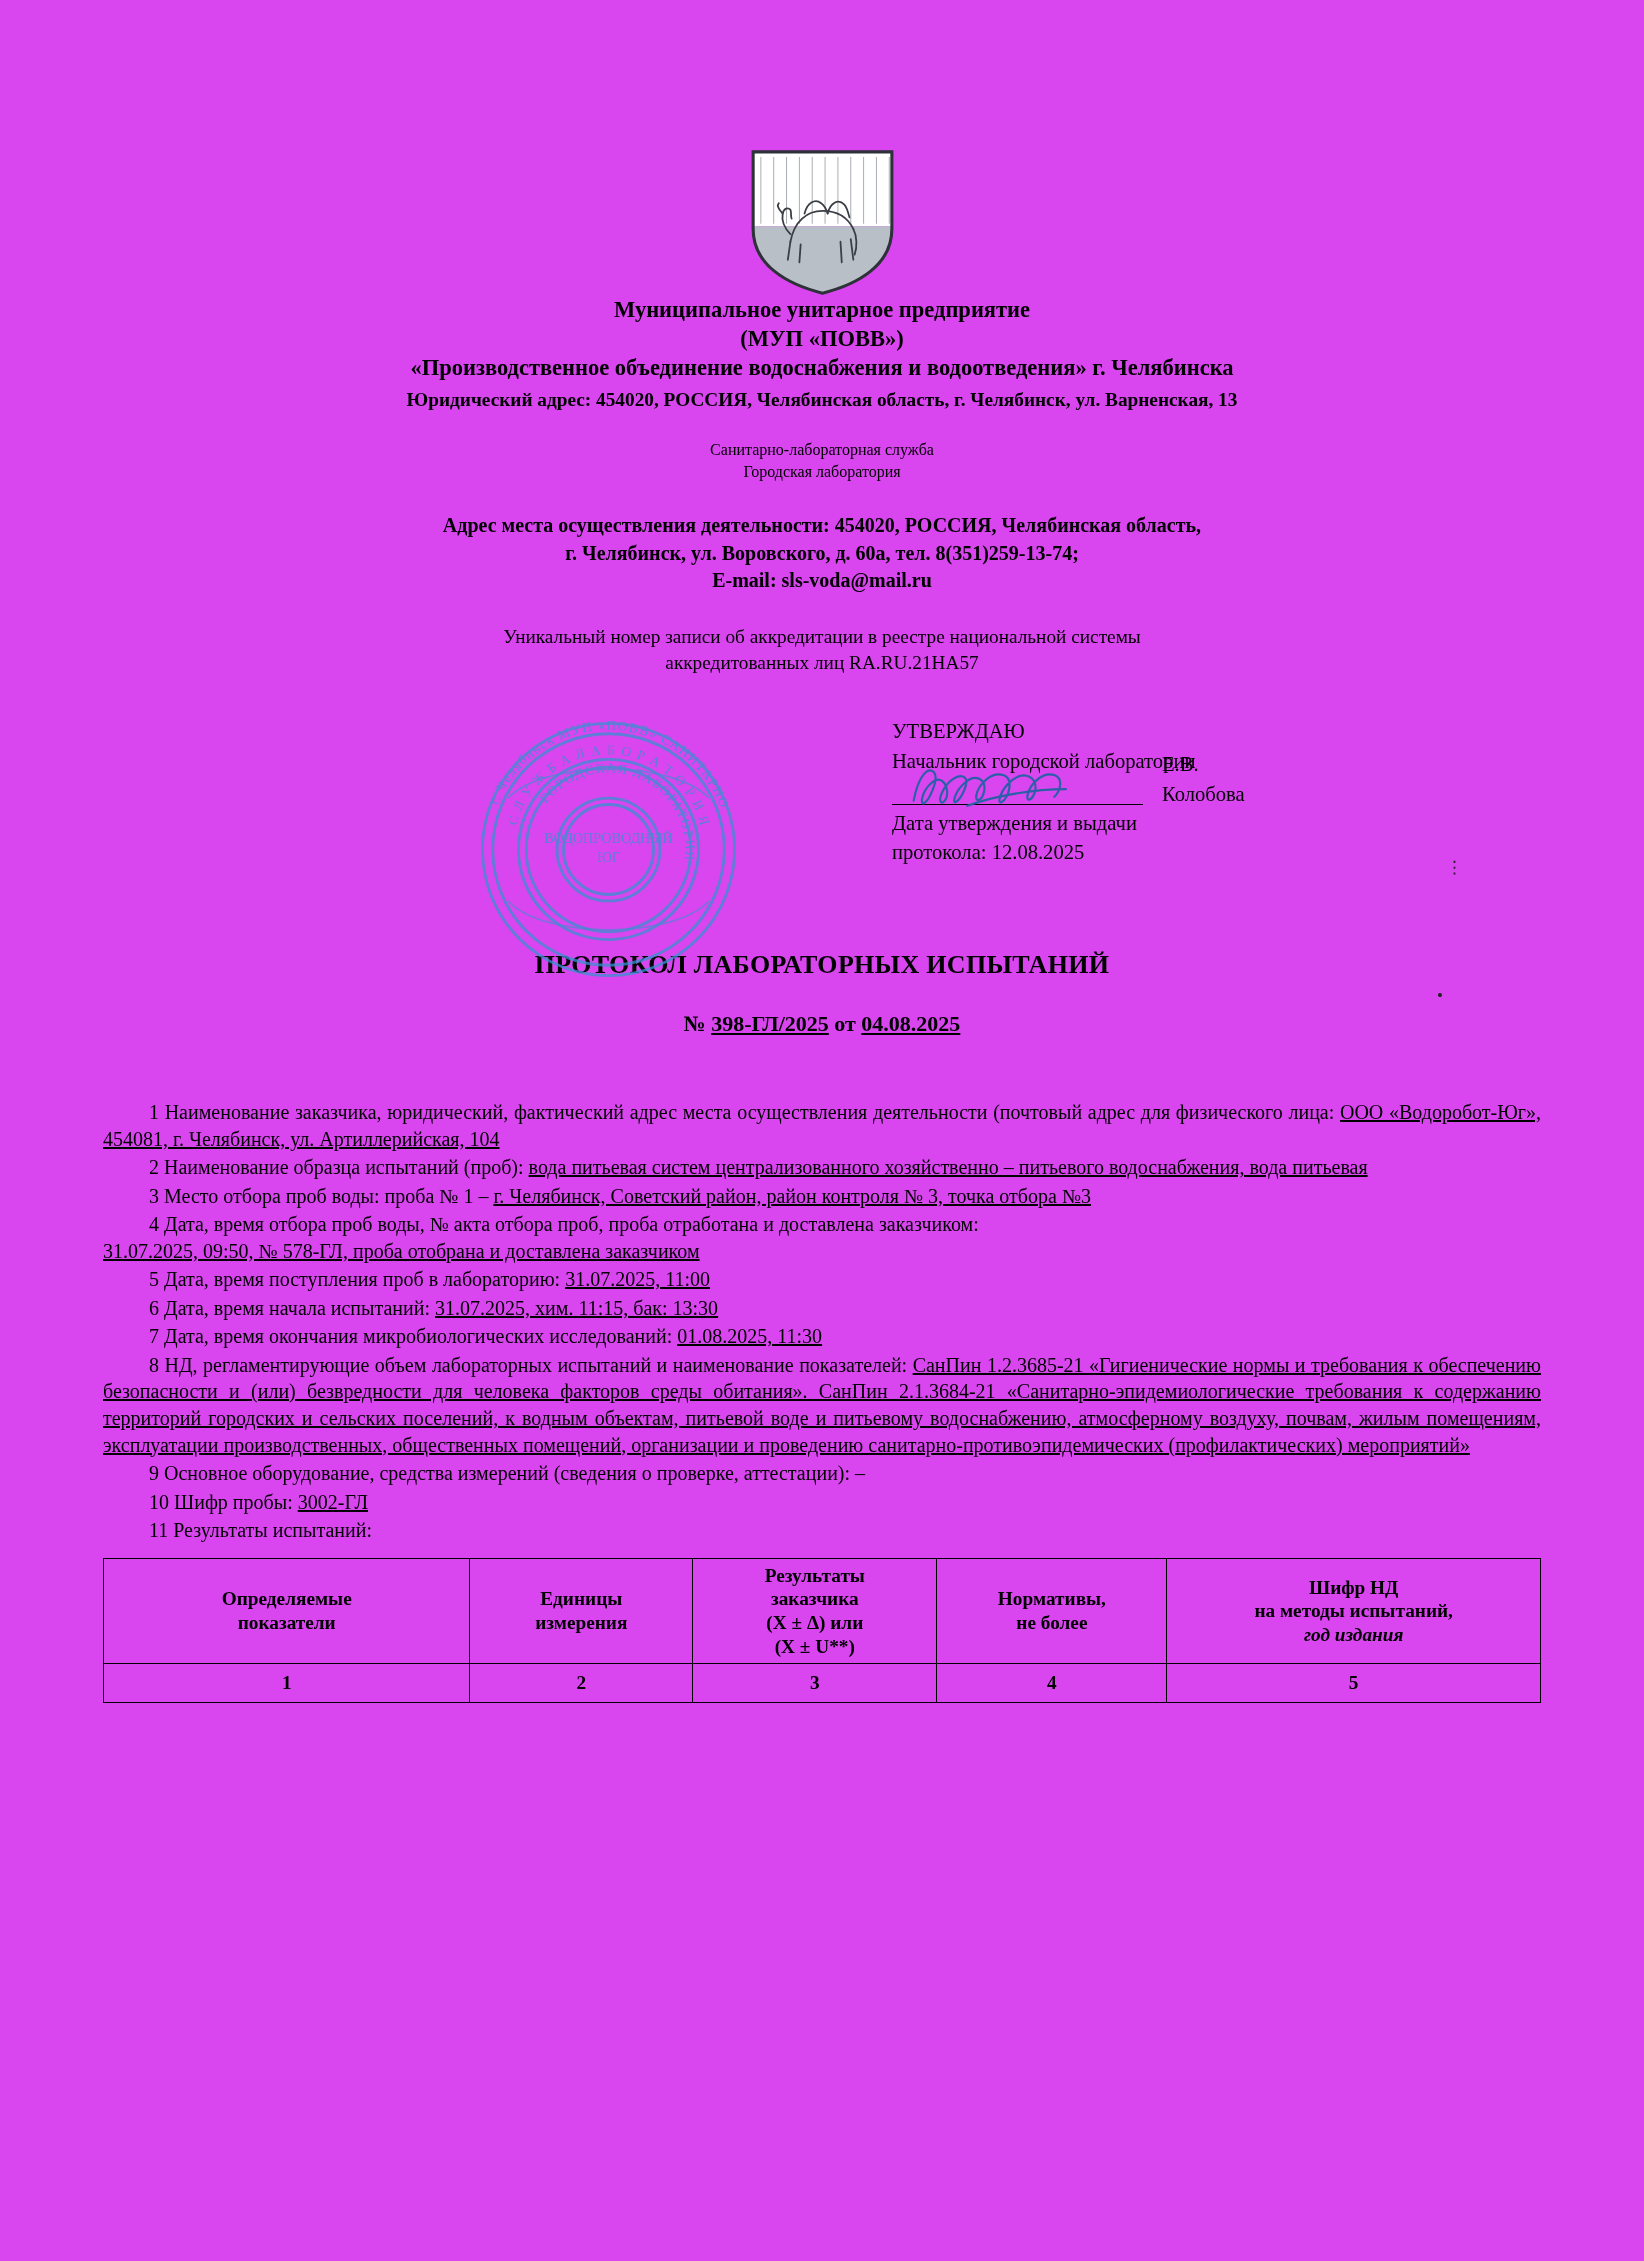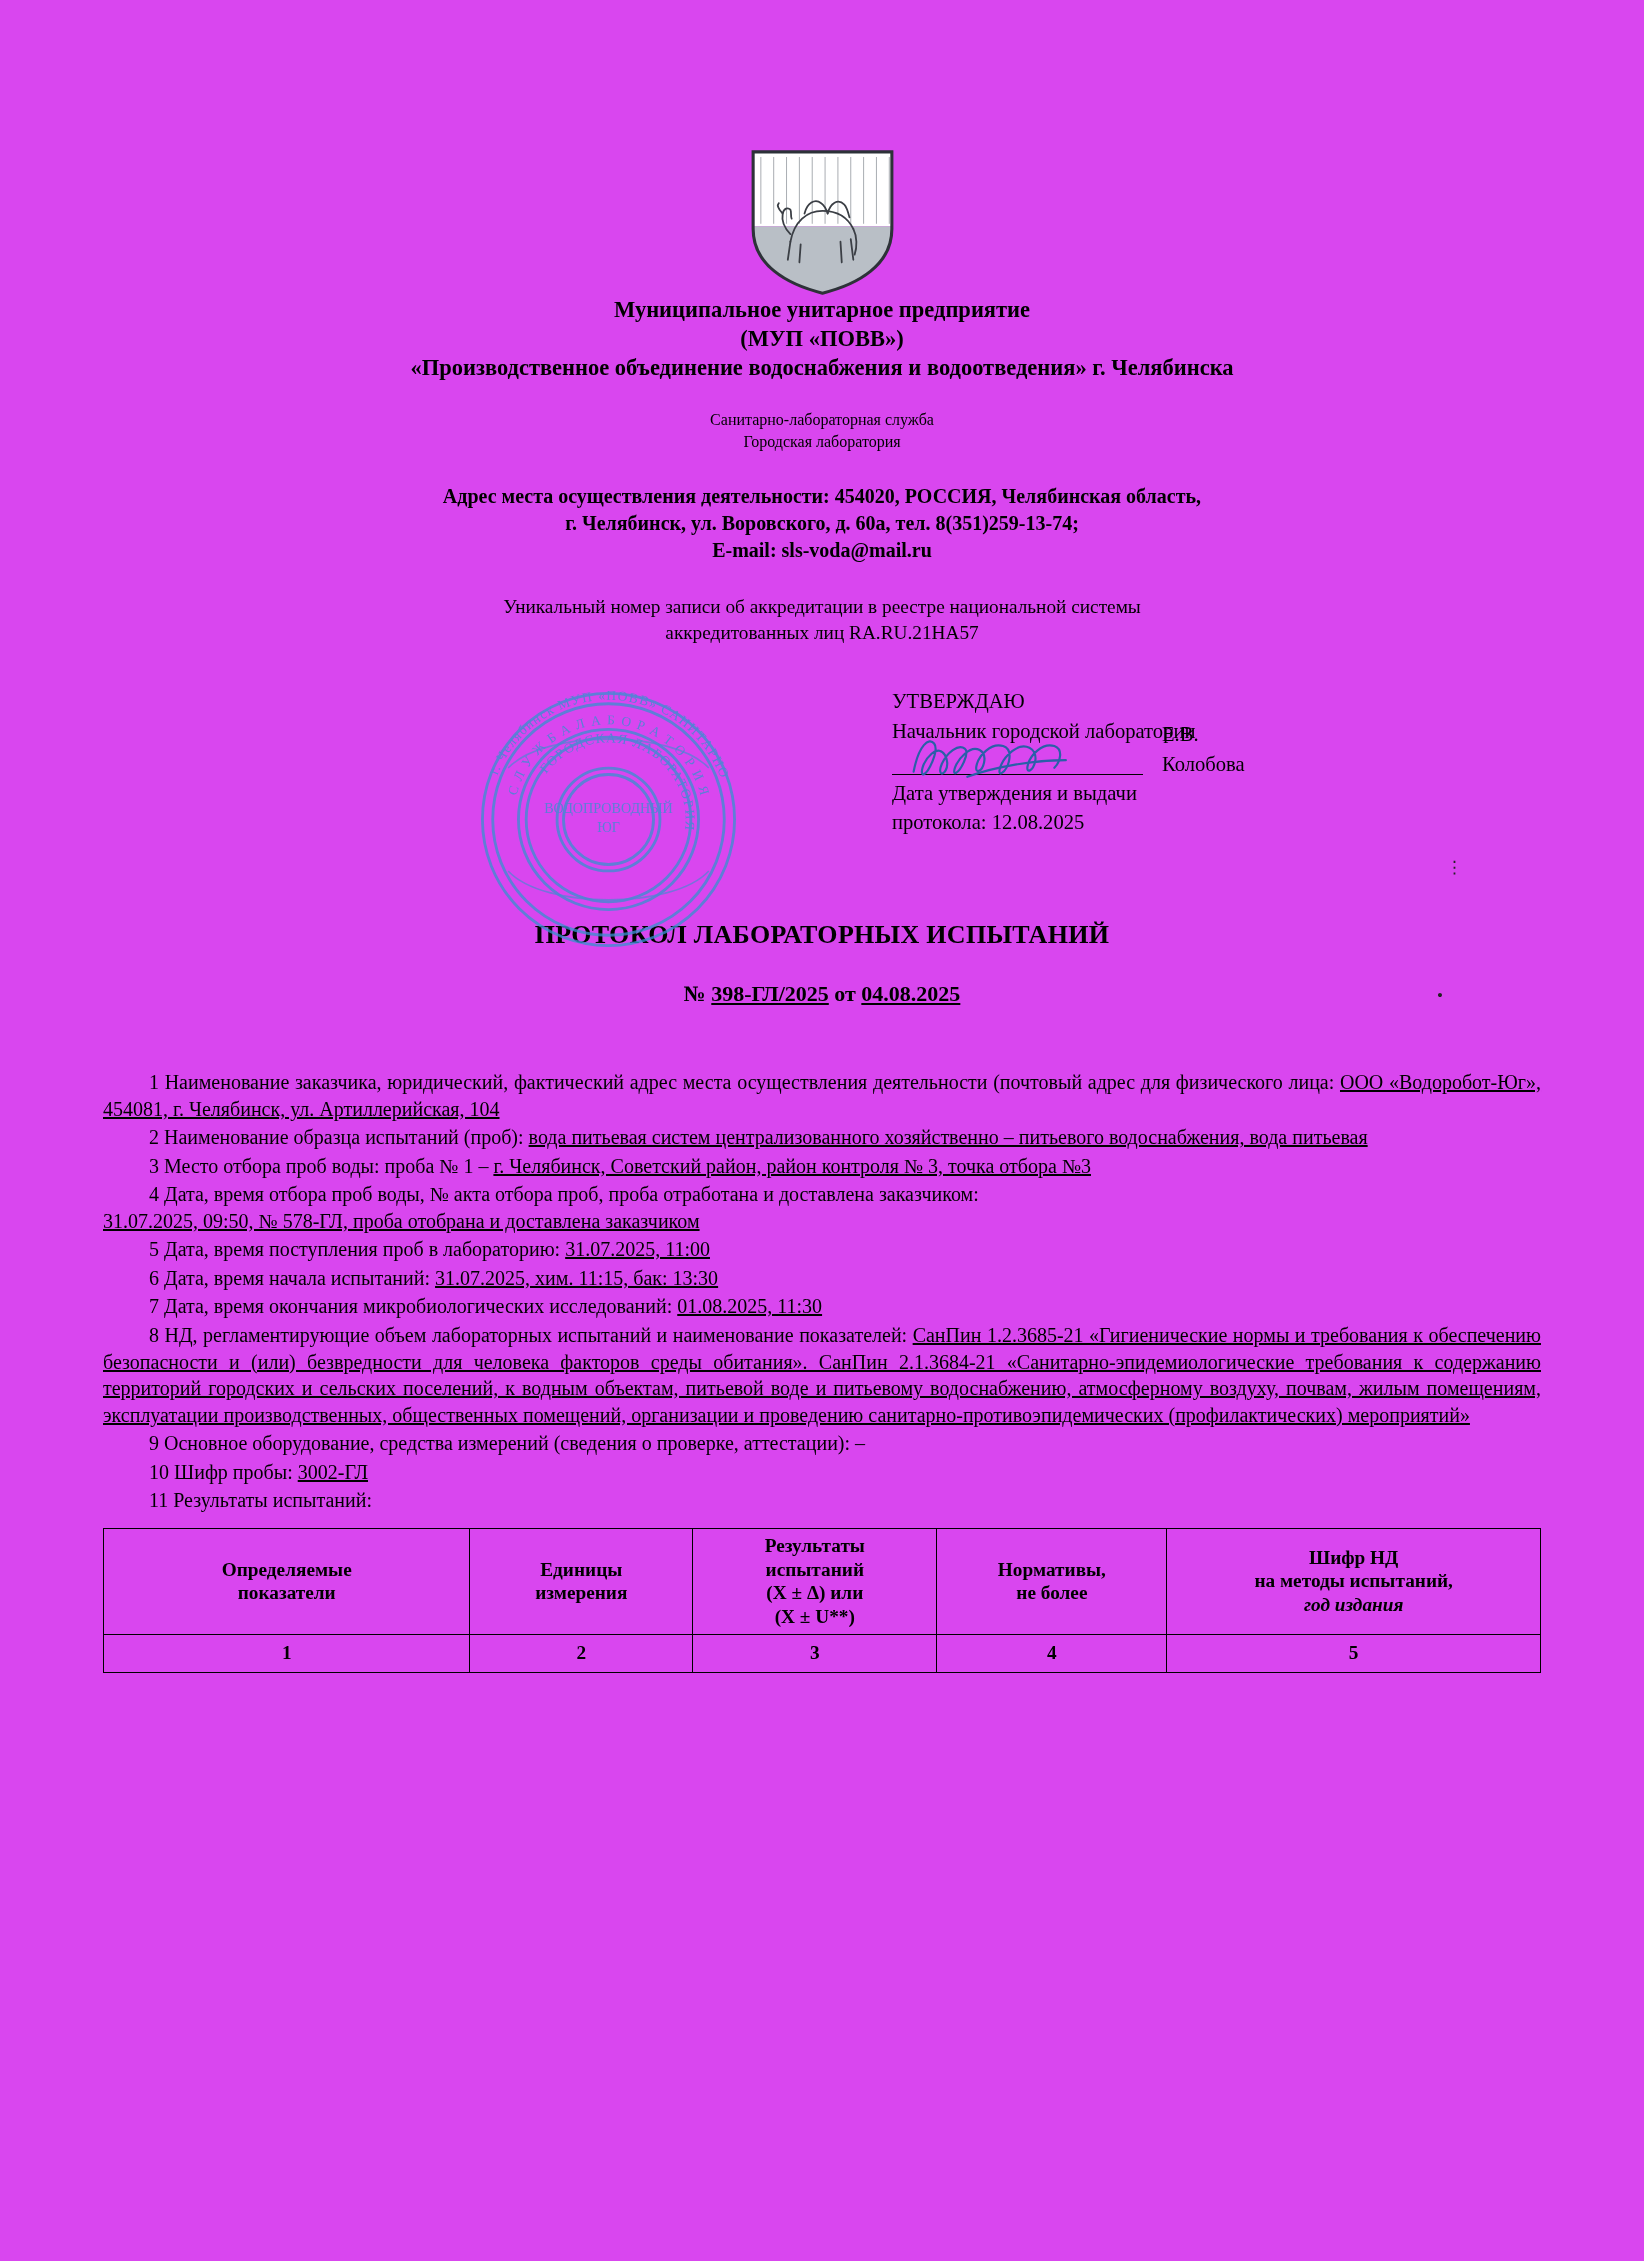--- a/index.html
+++ b/index.html
@@ -237,20 +237,21 @@
           </g>
           <path d="M4,2 L112,2 L112,62 C112,90 86,105 58,112 C30,105 4,90 4,62 Z" fill="none" stroke="#2d3238" stroke-width="2.4"></path>
         </svg>
       </div>
     </div>
 
     <div class="hdr">
       <div class="hdr-b">Муниципальное унитарное предприятие</div>
       <div class="hdr-b2">(МУП «ПОВВ»)</div>
       <div class="hdr-b2">«Производственное объединение водоснабжения и водоотведения» г. Челябинска</div>
+      <div class="hdr-addr">Юридический адрес: 454020, РОССИЯ, Челябинская область, г. Челябинск, ул. Варненская, 13</div>
 
       <div class="hdr-sub">
         <div>Санитарно-лабораторная служба</div>
         <div>Городская лаборатория</div>
       </div>
 
       <div class="hdr-place">
         <div>Адрес места осуществления деятельности: 454020, РОССИЯ, Челябинская область,</div>
         <div>г. Челябинск, ул. Воровского, д. 60а, тел. 8(351)259-13-74;</div>
         <div>E-mail: sls-voda@mail.ru</div>
@@ -358,21 +359,21 @@
           <th class="col1">
             <div>Определяемые</div>
             <div>показатели</div>
           </th>
           <th class="col2">
             <div>Единицы</div>
             <div>измерения</div>
           </th>
           <th class="col3">
             <div>Результаты</div>
-            <div>испытаний</div>
+            <div>заказчика</div>
             <div>(X ± Δ) или</div>
             <div>(X ± U**)</div>
           </th>
           <th class="col4">
             <div>Нормативы,</div>
             <div>не более</div>
           </th>
           <th class="col5">
             <div>Шифр НД</div>
             <div>на методы испытаний,</div>

